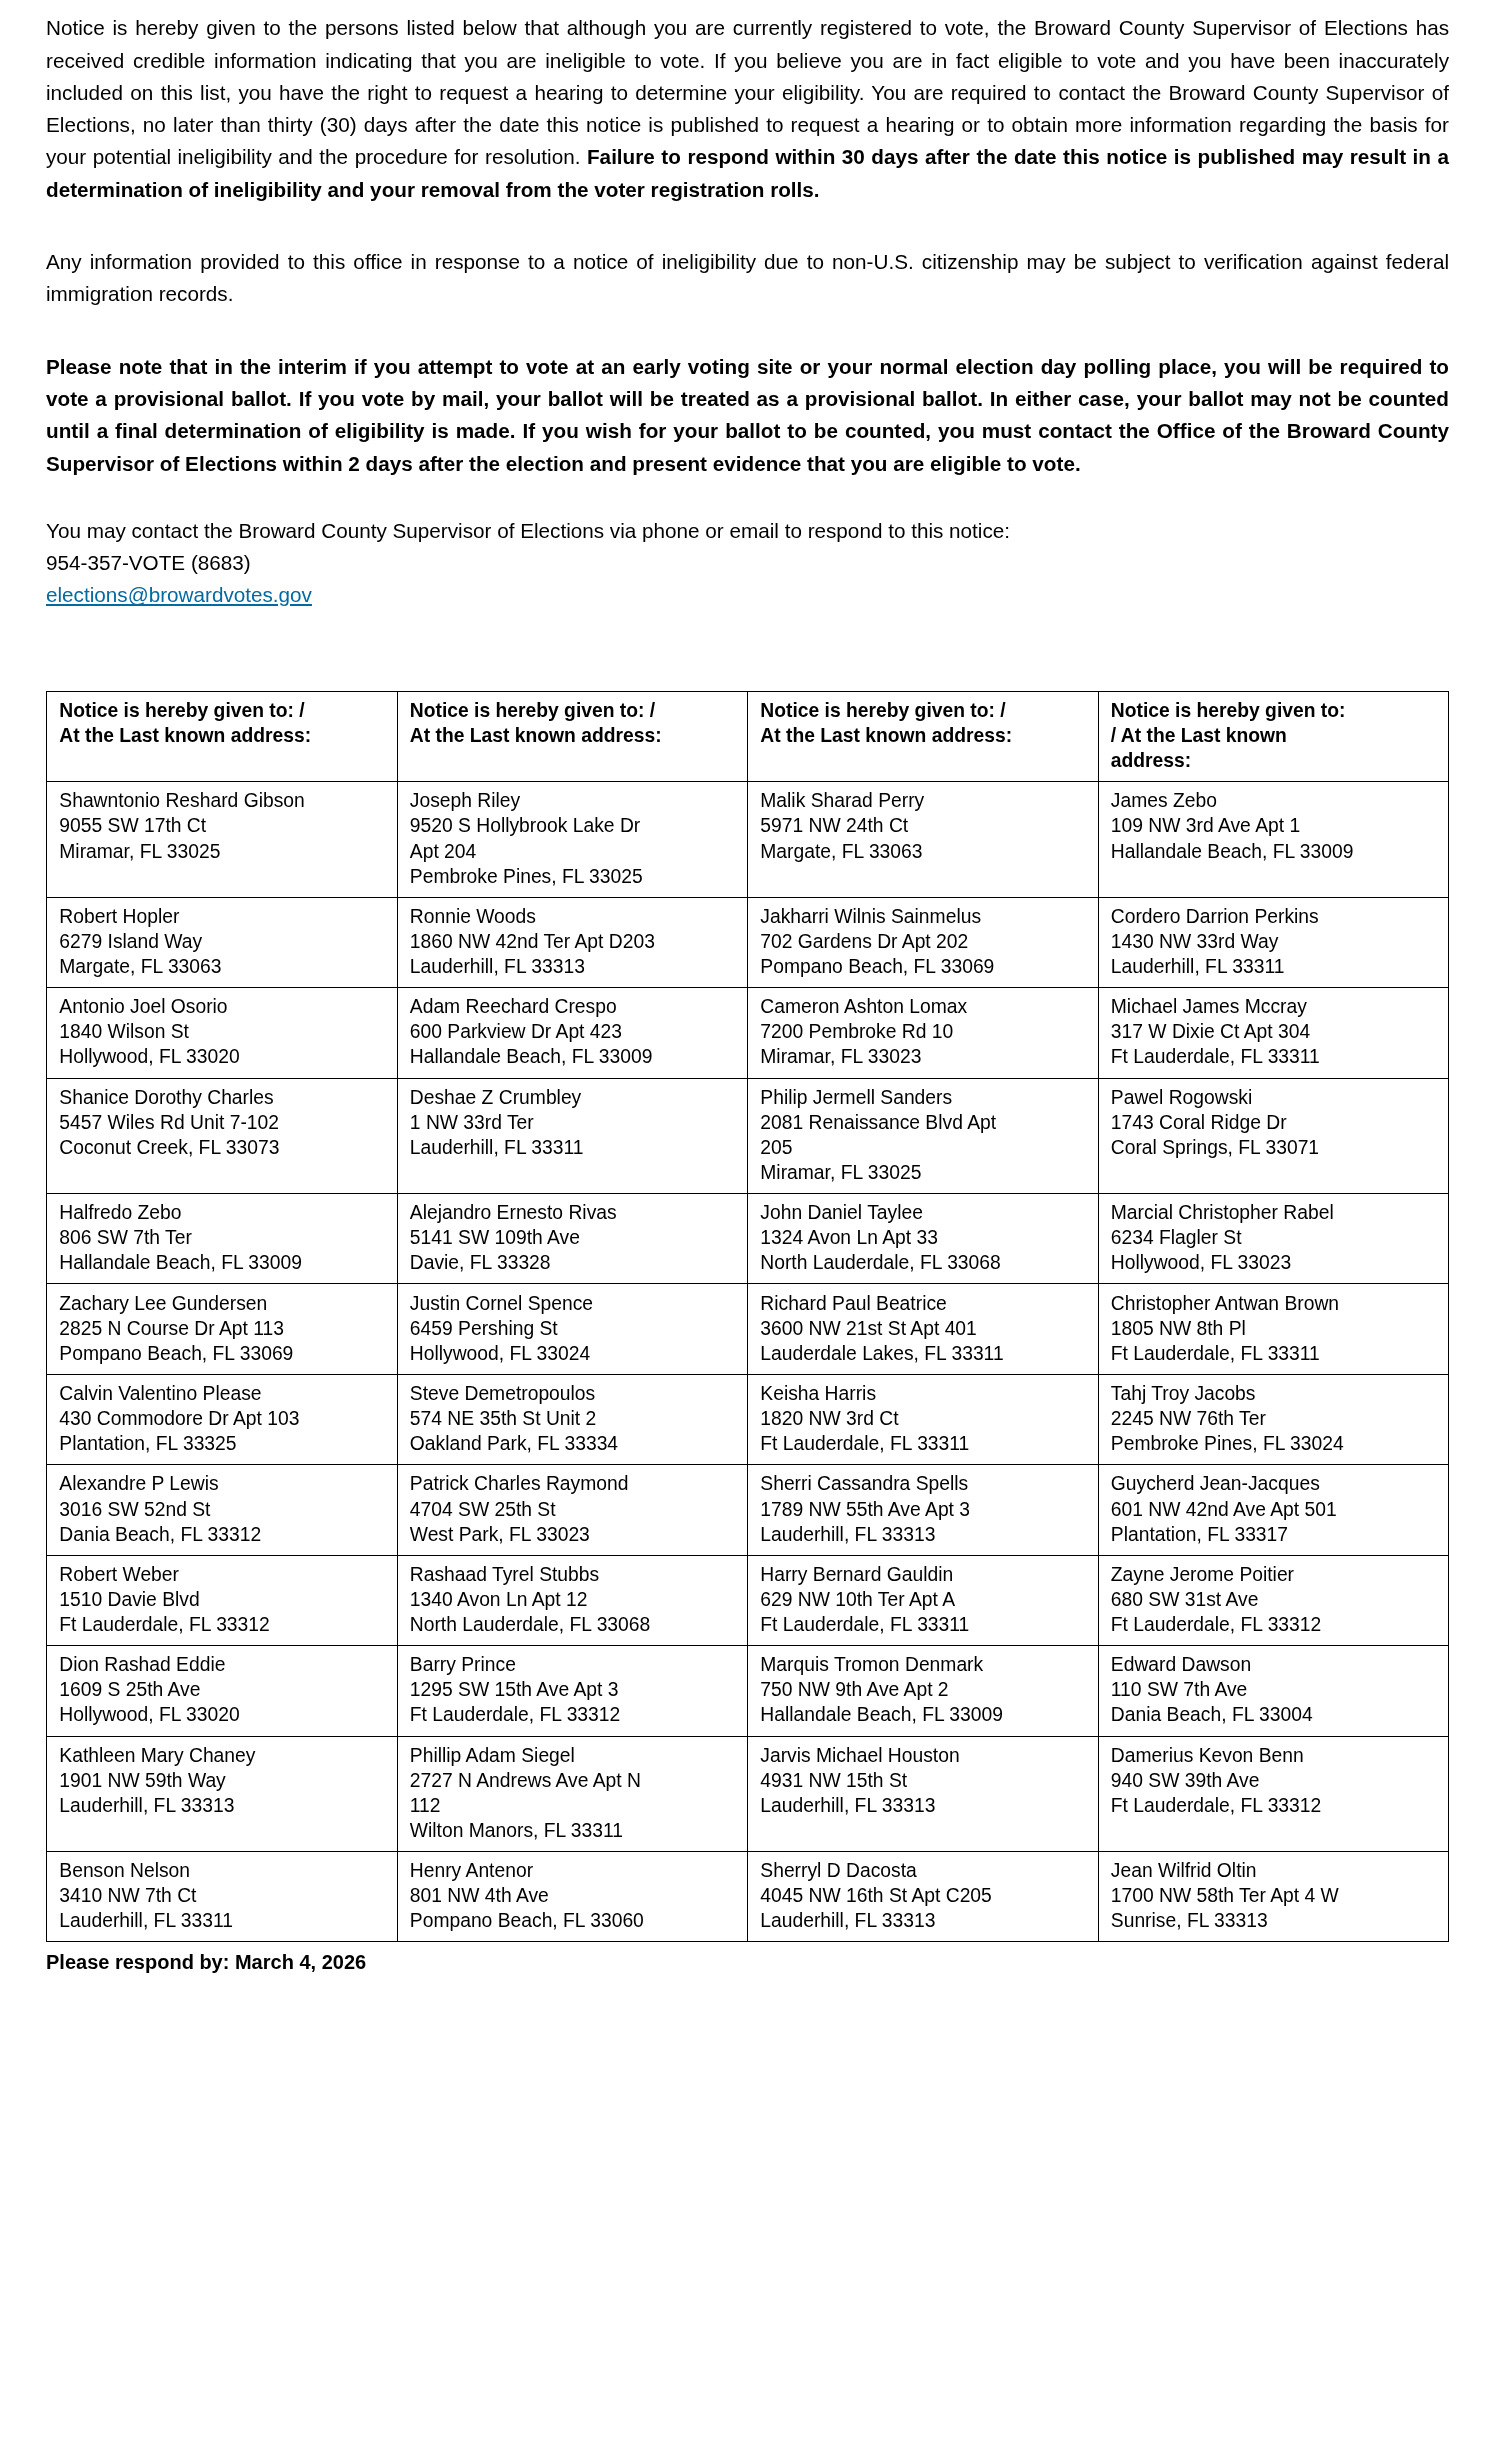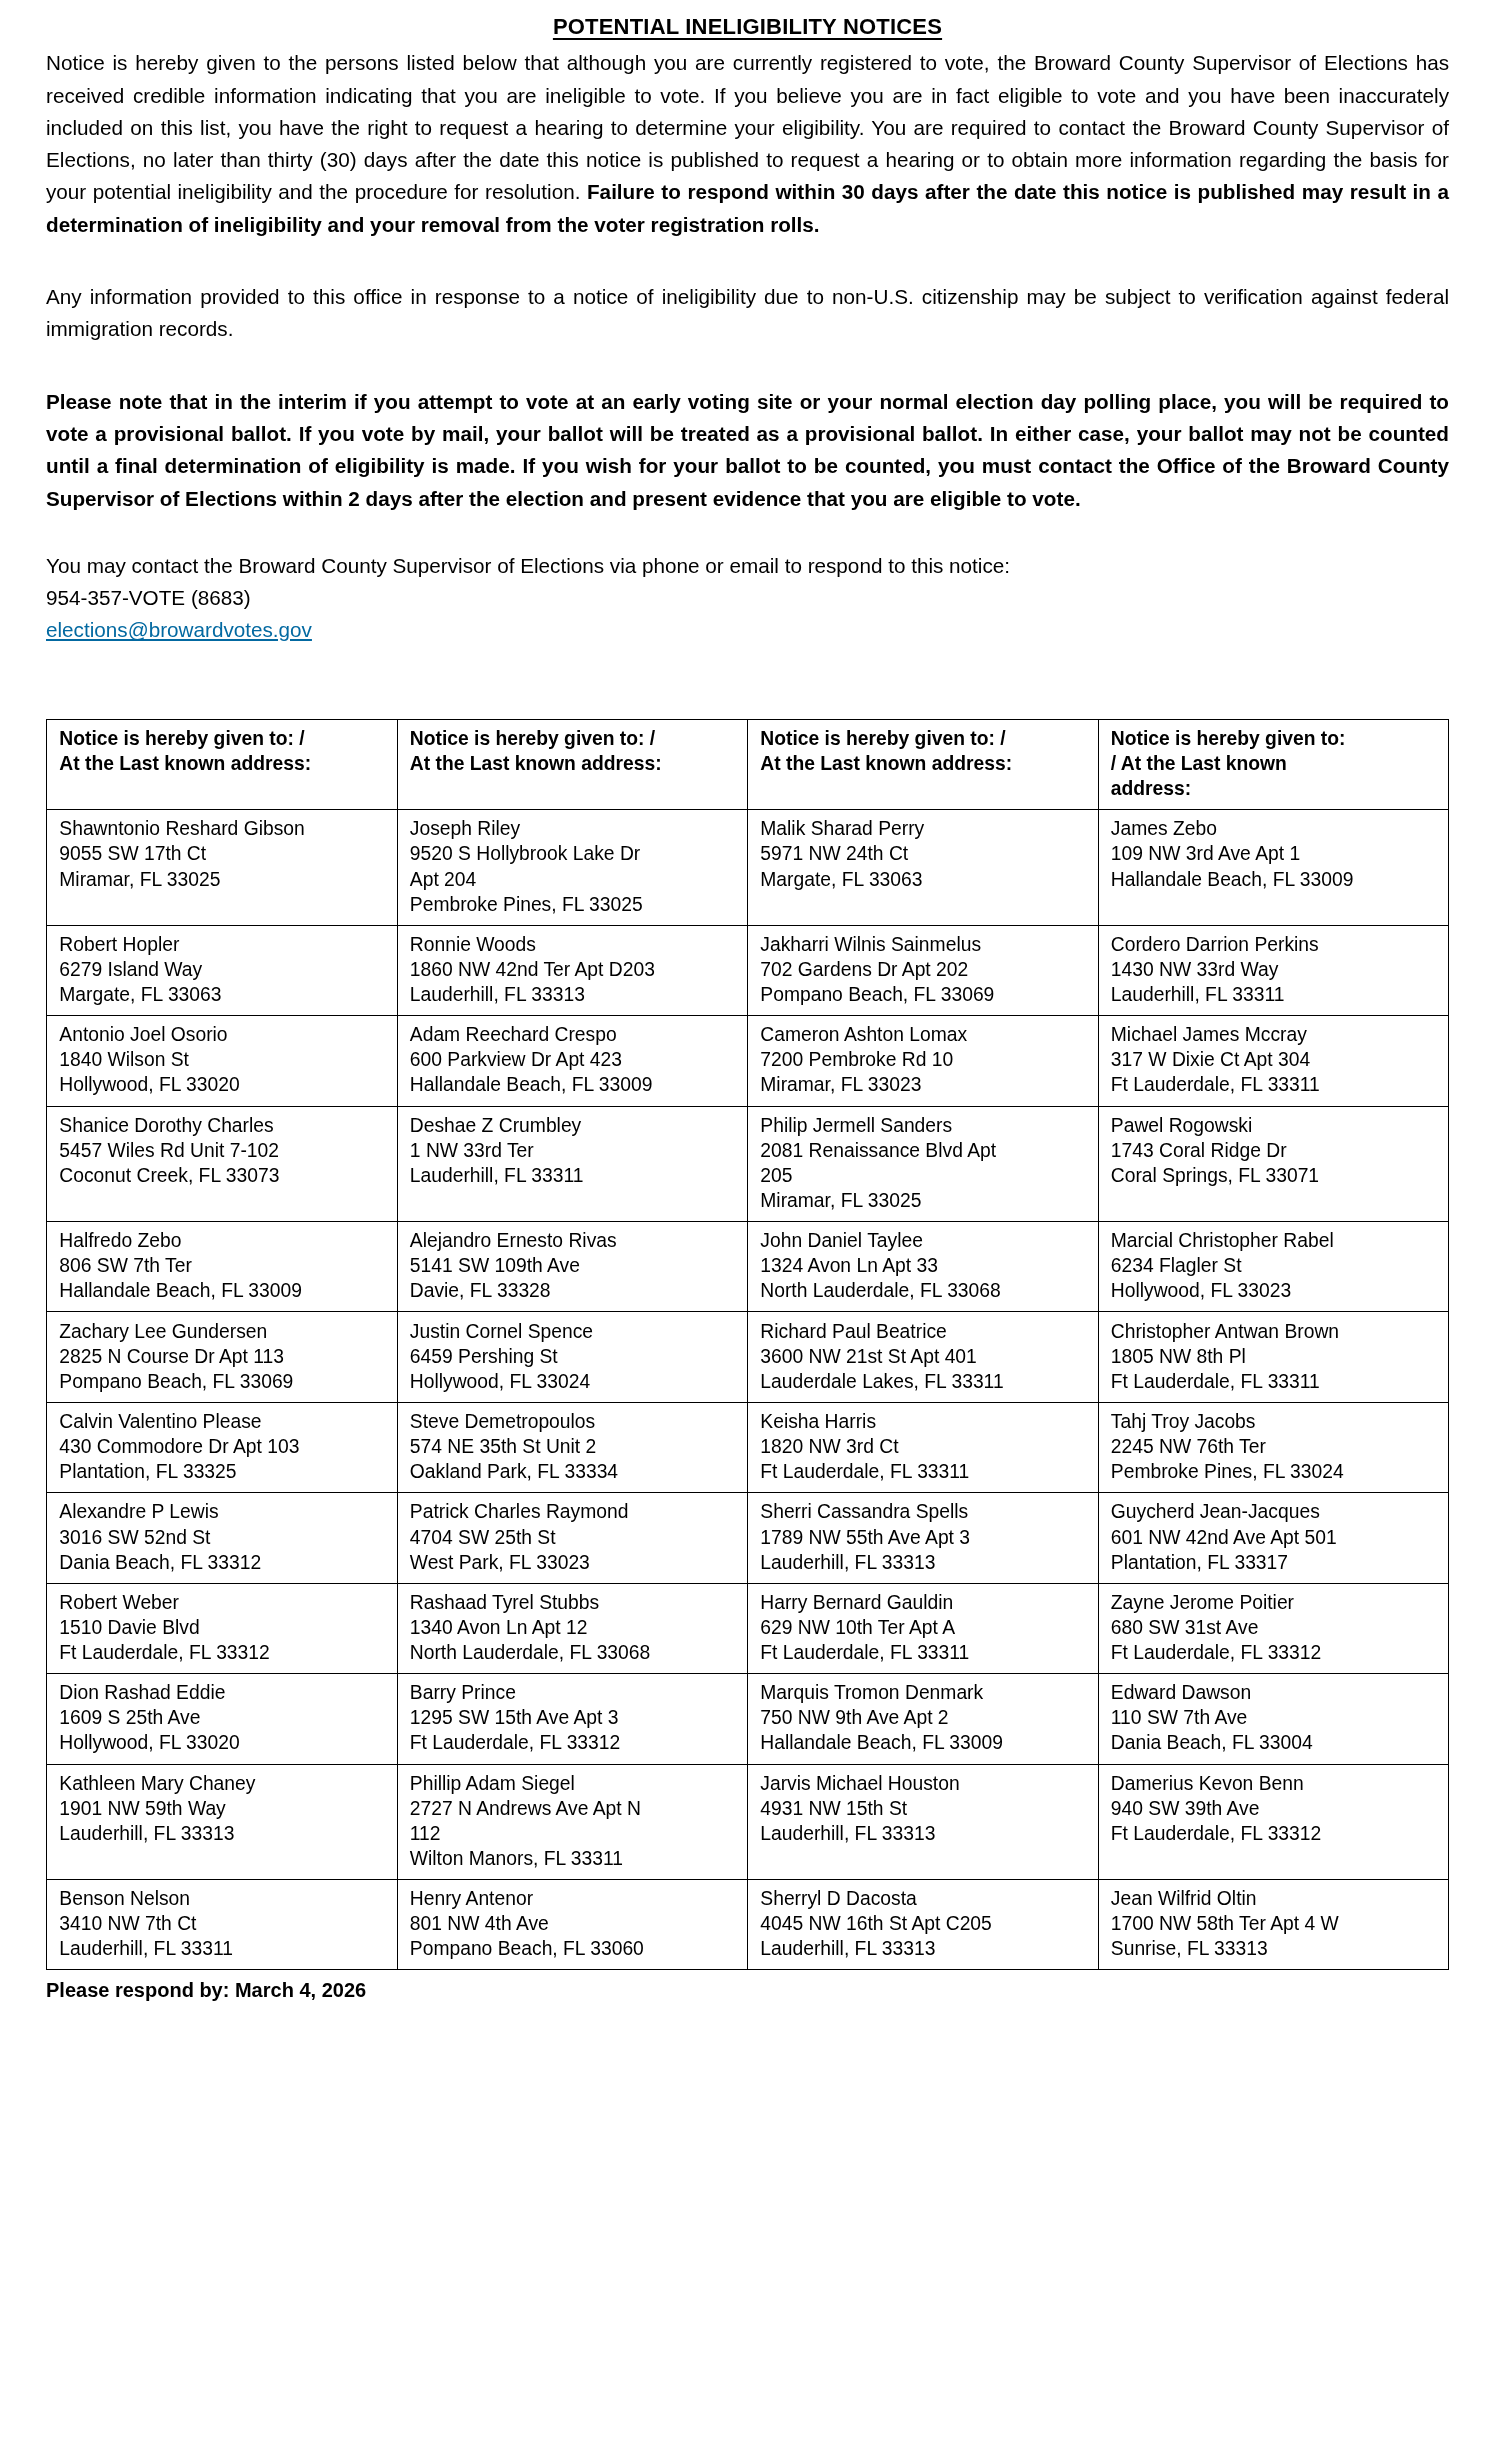--- a/index.html
+++ b/index.html
@@ -63,21 +63,21 @@
     color: #0369a1;
     text-decoration: underline;
     display: inline-block;
   }
 
   
   .notice-table {
     border-collapse: collapse;
     width: 100%;
     table-layout: fixed;
-    margin-top: 2px;
+    margin-top: 9px;
   }
   .notice-table th,
   .notice-table td {
     border: 1.8px solid #000000;
     vertical-align: top;
     padding: 6.2px 8.8px 8px 12.3px;
     font-size: 19.3px;
     line-height: 1.30;
     text-align: left;
   }
@@ -96,21 +96,20 @@
     font-size: 20px;
     font-weight: bold;
     margin-top: 8.8px;
   }
 </style>
 </head>
 <body>
 
 <div class="page">
 
-  <h1 class="doc-title"><span>POTENTIAL INELIGIBILITY NOTICES</span></h1>
 
 
   <p class="para"><span>Notice is hereby given to the persons listed below that although you are currently registered to vote, the Broward County Supervisor of Elections has received credible information indicating that you are ineligible to vote. If you believe you are in fact eligible to vote and you have been inaccurately included on this list, you have the right to request a hearing to determine your eligibility. You are required to contact the Broward County Supervisor of Elections, no later than thirty (30) days after the date this notice is published to request a hearing or to obtain more information regarding the basis for your potential ineligibility and the procedure for resolution. </span><span class="b">Failure to respond within 30 days after the date this notice is published may result in a determination of ineligibility and your removal from the voter registration rolls.</span></p>
 
   <div class="gap-lg"></div>
 
   <p class="para">Any information provided to this office in response to a notice of ineligibility due to non-U.S. citizenship may be subject to verification against federal immigration records.</p>
 
   <div class="gap-lg"></div>
 

